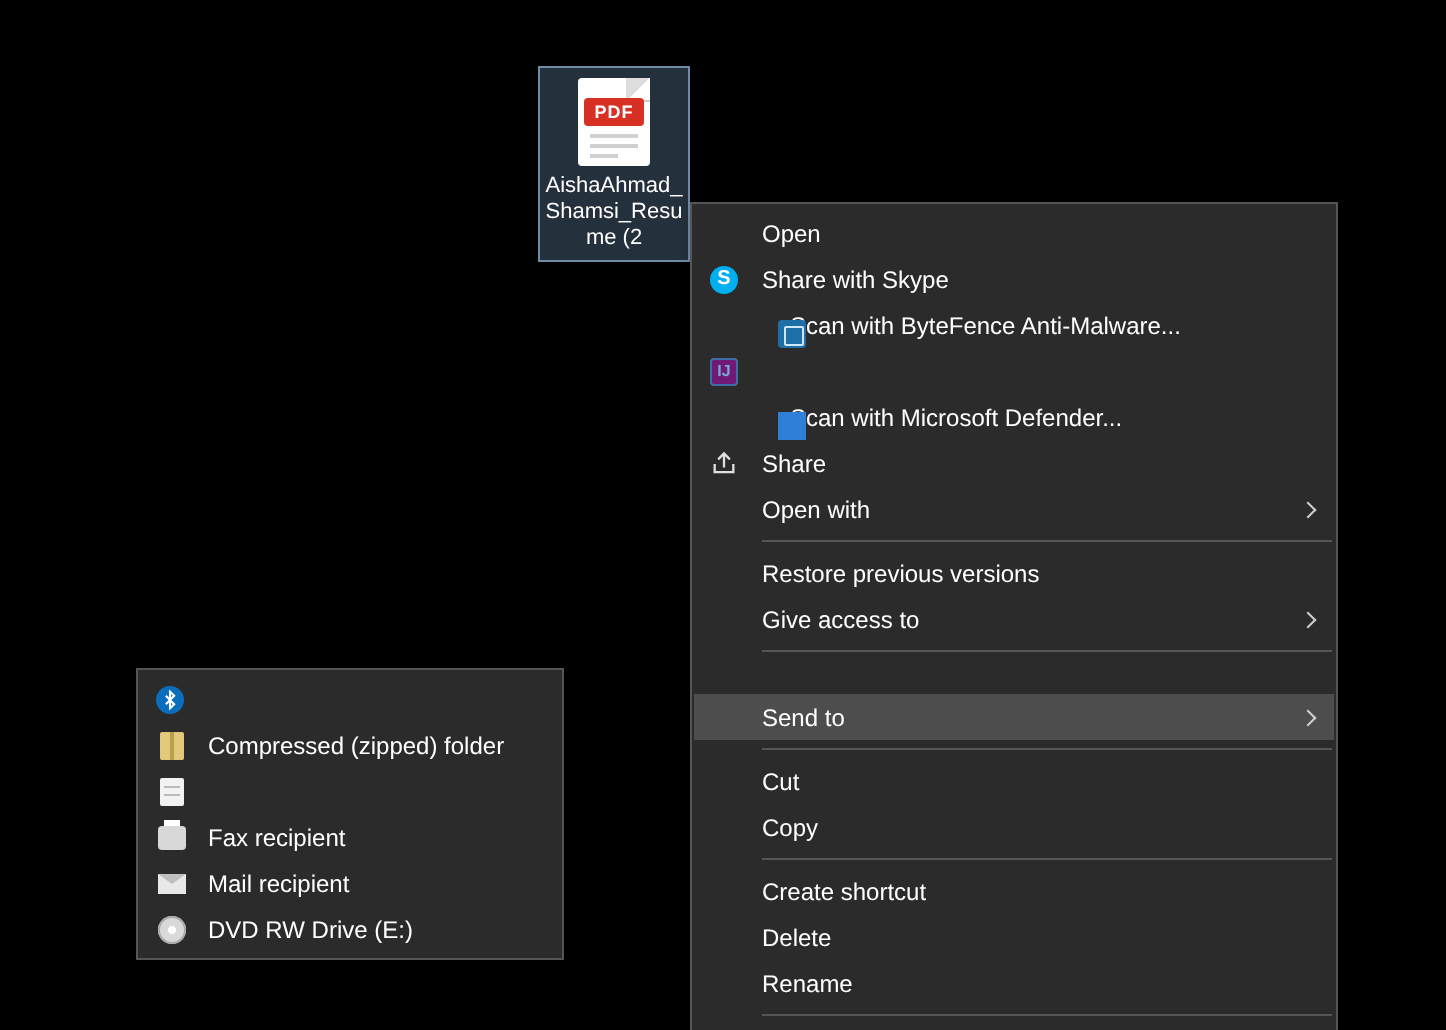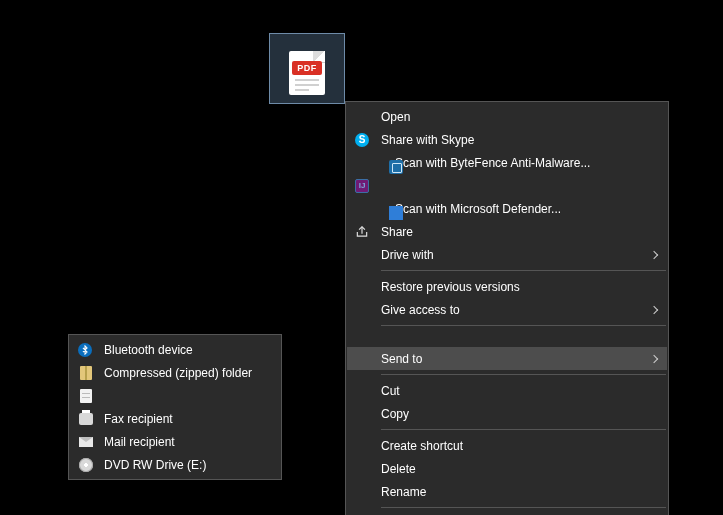--- a/index.html
+++ b/index.html
@@ -22,21 +22,21 @@
     left: 269px; top: 33px;
     width: 76px;
     text-align: center;
     background: rgba(120,160,200,0.30);
     border: 1px solid rgba(160,200,240,0.6);
     padding: 3px 2px 4px 2px;
     user-select: none;
   }
   .file-icon-box {
     width: 36px; height: 44px;
-    margin: 14px auto 4px auto;
+    margin: 2px auto 4px auto;
     position: relative;
   }
   .page {
     position: absolute; inset: 0;
     background: #fff;
     border-radius: 2px;
   }
   .page-fold {
     position: absolute; top: 0; right: 0;
     width: 12px; height: 12px;
@@ -201,20 +201,21 @@
 <div class="desktop">
 
   <div class="file-item">
     <div class="file-icon-box">
       <div class="page"></div>
       <div class="page-fold"></div>
       <div class="pdf-badge">PDF</div>
       <div class="page-lines"></div>
       <div class="page-line3"></div>
     </div>
+    <div class="file-label">AishaAhmad_Shamsi_Resume (2</div>
   </div>
 
   <div class="ctx main">
     <div class="mi">
       <span class="lbl">Open</span>
     </div>
     <div class="mi">
       <span class="ic ic-skype">S</span>
       <span class="lbl">Share with Skype</span>
     </div>
@@ -236,21 +237,21 @@
       <span class="ic ic-share">
         <svg width="14" height="14" viewBox="0 0 24 24" fill="none" stroke="#e0e0e0" stroke-width="2">
           <path d="M4 12v7h16v-7"></path>
             <path d="M12 3v12"></path>
             <path d="M7 8l5-5 5 5"></path>
         </svg>
       </span>
       <span class="lbl">Share</span>
     </div>
     <div class="mi">
-      <span class="lbl">Drive with</span>
+      <span class="lbl">Open with</span>
       <span class="chev"></span>
     </div>
     <div class="sep"></div>
     <div class="mi">
       <span class="lbl">Restore previous versions</span>
     </div>
     <div class="mi">
       <span class="lbl">Give access to</span>
       <span class="chev"></span>
     </div>
@@ -282,21 +283,20 @@
     </div>
   </div>
 
   <div class="ctx sub">
     <div class="mi">
       <span class="ic ic-bt">
         <svg width="10" height="10" viewBox="0 0 24 24" fill="none" stroke="#fff" stroke-width="2.5">
           <path d="M7 7l10 10-5 5V2l5 5L7 17"></path>
         </svg>
       </span>
-      <span class="lbl">Bluetooth device</span>
     </div>
     <div class="mi">
       <span class="ic">
           <span class="ic-zip"></span>
         </span>
       <span class="lbl">Compressed (zipped) folder</span>
     </div>
     <div class="mi">
       <span class="ic">
           <span class="ic-docs"></span>

